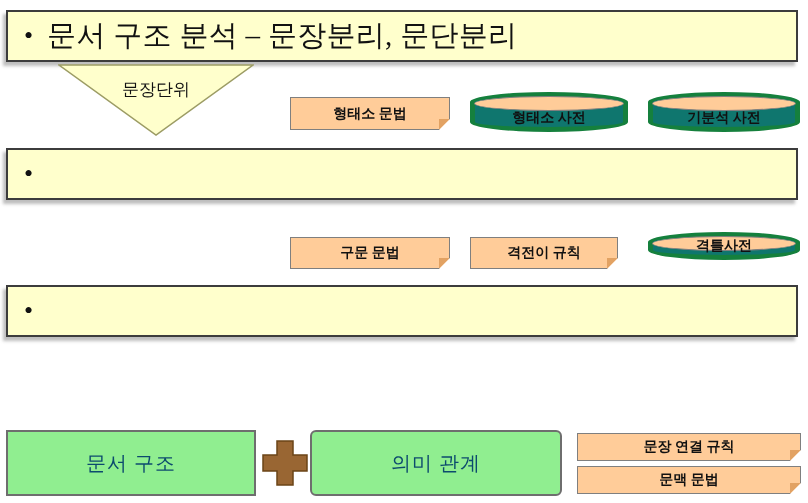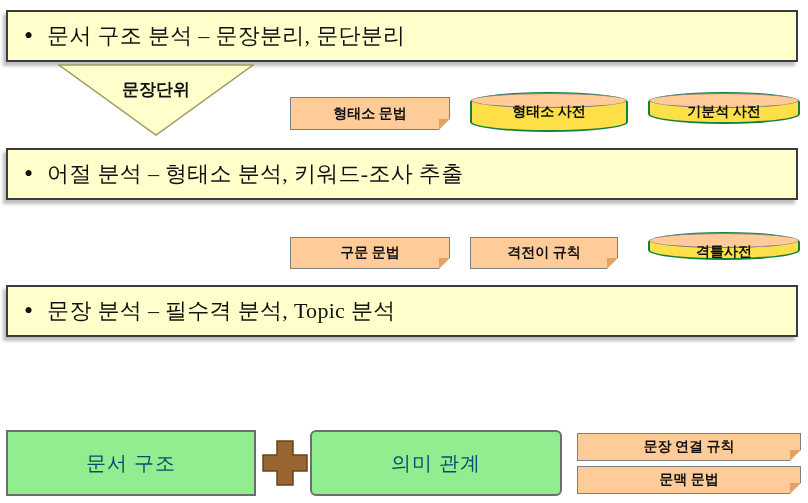--- a/index.html
+++ b/index.html
@@ -8,49 +8,49 @@
   .canvas { position:relative; width:808px; height:503px; background:#ffffff; outline:1px solid #b4b4b4; overflow:hidden; }
 
   
   .bar {
     position:absolute; left:6px; width:792px; height:52px;
     background:#FFFFCC; border:2px solid #3c3c3c;
     display:flex; align-items:center; padding:0 16px;
     box-shadow:-3px 4px 3px rgba(110,110,110,.45);
   }
   .bullet { font-size:26px; line-height:1; margin-right:14px; color:#111; }
-  .bar-text { font-size:22px; color:#111; letter-spacing:.3px; white-space:nowrap; }
+  .bar-text { font-size:29px; color:#111; letter-spacing:.3px; white-space:nowrap; }
 
   
   .arrow { position:absolute; left:58px; width:196px; height:72px; }
   .arrow svg { position:absolute; left:0; top:0; }
   .arrow-label {
     position:absolute; top:14px; left:0; width:100%;
-    text-align:center; font-size:17px; font-weight:bold; color:#111;
+    text-align:center; font-size:17px; font-weight:normal; color:#111;
   }
 
   
   .note {
     position:absolute; background:#FFCC99; border:1px solid #7f7f7f;
     display:flex; align-items:center; justify-content:center;
   }
   .note::after {
     content:""; position:absolute; right:-1px; bottom:-1px; width:0; height:0;
     border-bottom:11px solid #ffffff; border-left:11px solid transparent;
   }
   .note::before {
     content:""; position:absolute; right:-1px; bottom:-1px; width:0; height:0;
     border-top:11px solid #e2a263; border-right:11px solid transparent;
   }
 
   
   .cylinder {
-    position:absolute; background:#fde047; border:2px solid #15803d;
+    position:absolute; background:#0f766e; border:5px solid #15803d;
     border-radius:50% / 10px;
-    display:flex; align-items:flex-start; justify-content:center;
+    display:flex; align-items:flex-end; justify-content:center;
   }
   .cyl-top {
     position:absolute; top:-1px; left:-1px; right:-1px; height:15px;
     background:#FFCC99; border:1px solid #7f7f7f; border-radius:50%;
   }
   .res-label { position:relative; z-index:1; font-size:14px; font-weight:bold; color:#111; white-space:nowrap; }
   .cylinder .res-label { margin-top:9px; }
 
   
   .green-box {
@@ -79,45 +79,43 @@
     <span class="arrow-label">문장단위</span>
   </div>
 
   <div class="note" style="left:290px; top:97px; width:160px; height:33px;">
     <span class="res-label">형태소 문법</span>
   </div>
   <div class="cylinder" style="left:470px; top:92px; width:158px; height:40px;">
     <span class="cyl-top"></span>
     <span class="res-label">형태소 사전</span>
   </div>
-  <div class="cylinder" style="left:648px; top:92px; width:152px; height:32px;">
+  <div class="cylinder" style="left:648px; top:92px; width:152px; height:40px;">
     <span class="cyl-top"></span>
     <span class="res-label">기분석 사전</span>
   </div>
 
   <div class="bar" style="top:148px;">
     <span class="bullet">•</span>
-    <span class="bar-text">어절 분석 – 형태소 분석, 키워드-조사 추출</span>
   </div>
 
 
   <div class="note" style="left:290px; top:237px; width:160px; height:32px;justify-content:center;">
     <span class="res-label">구문 문법</span>
   </div>
   <div class="note" style="left:470px; top:237px; width:148px; height:32px;">
     <span class="res-label">격전이 규칙</span>
   </div>
   <div class="cylinder" style="left:648px; top:232px; width:152px; height:28px;">
     <span class="cyl-top"></span>
     <span class="res-label">격틀사전</span>
   </div>
 
   <div class="bar" style="top:285px;">
     <span class="bullet">•</span>
-    <span class="bar-text">문장 분석 – 필수격 분석, Topic 분석</span>
   </div>
 
 
   <div class="green-box" style="left:6px; width:250px;">
     <span class="out-label">문서 구조</span>
   </div>
 
   <div class="plus-wrap">
     <svg width="46" height="46">
       <polygon points="15,1 31,1 31,15 45,15 45,31 31,31 31,45 15,45 15,31 1,31 1,15 15,15" fill="#996633" stroke="#6b4417" stroke-width="1.5"></polygon>

